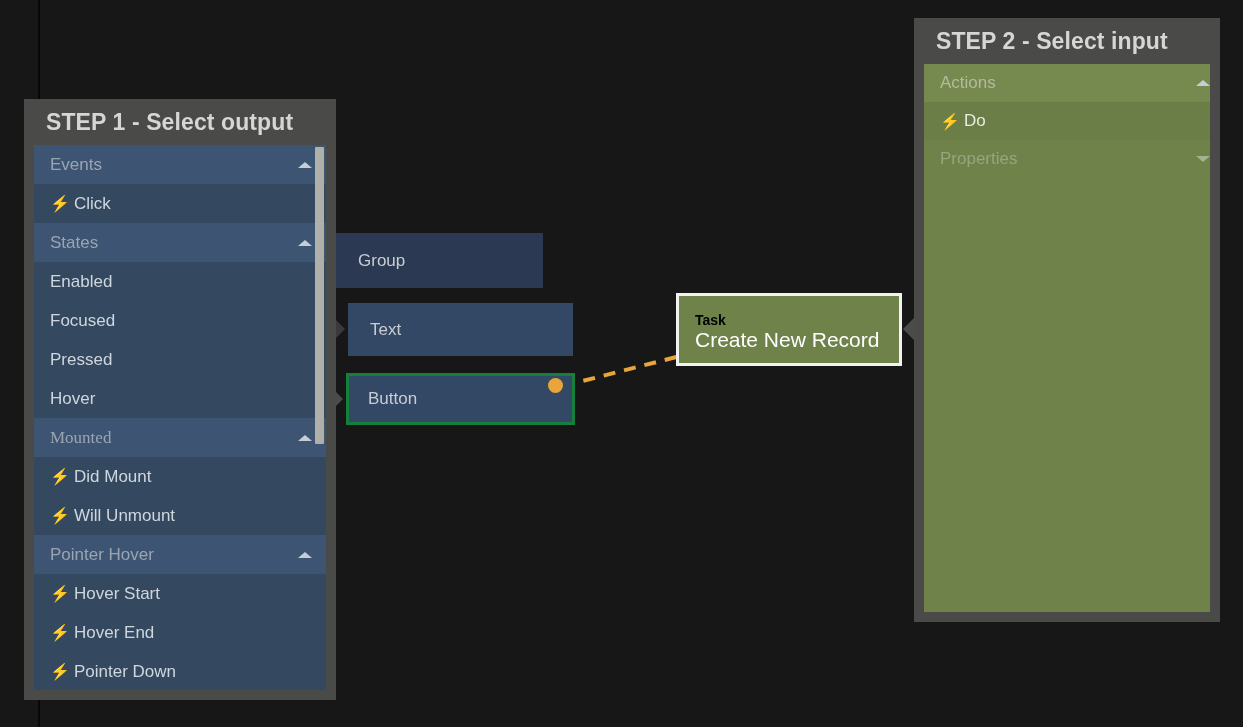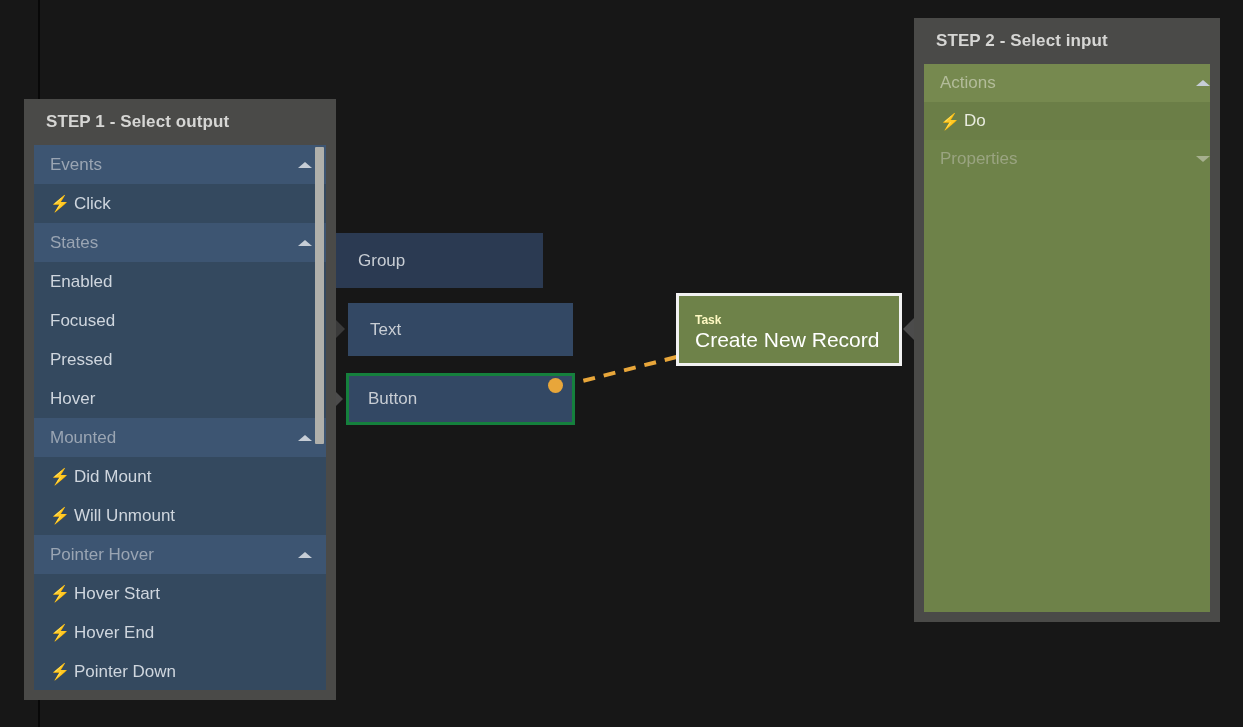--- a/index.html
+++ b/index.html
@@ -55,23 +55,23 @@
     padding-left: 19px;
   }
   .node-task {
     left: 676px; top: 293px; width: 226px; height: 73px;
     background: #6e8249;
     border: 3px solid #f2f2f2;
     padding-left: 16px;
     justify-content: center;
   }
   .node-task .task-title {
-    font-size: 12px;
+    font-size: 14px;
     font-weight: bold;
-    color: #fef9c3;
+    color: #000000;
     line-height: 20px;
   }
   .node-task .task-sub {
     font-size: 21px;
     color: #ffffff;
     line-height: 21px;
     margin-top: -1px;
   }
 
   
@@ -116,21 +116,21 @@
     display: flex;
     flex-direction: column;
   }
   .panel-header {
     height: 46px;
     flex: 0 0 46px;
     display: flex;
     align-items: center;
     padding-left: 22px;
     color: #d6d6d4;
-    font-size: 17px;
+    font-size: 23px;
     font-weight: bold;
     letter-spacing: .1px;
   }
   .panel-body {
     flex: 1 1 auto;
     margin: 0 10px 10px 10px;
     position: relative;
     overflow: hidden;
   }
 
@@ -286,21 +286,21 @@
             <span style="display: flex; align-items: center;">
               <span class="lbl">Pressed</span>
             </span>
           </div>
           <div class="row item">
             <span style="display: flex; align-items: center;">
               <span class="lbl">Hover</span>
             </span>
           </div>
           <div class="row group-head">
-            <span style="display: flex; align-items: center;">
+            <span style="display: flex; align-items: center; font-family: Liberation Serif, serif;">
               <span class="lbl">Mounted</span>
             </span>
             <span class="caret up"></span>
           </div>
           <div class="row item">
             <span style="display: flex; align-items: center;">
               <span class="bolt">⚡</span>
               <span class="lbl">Did Mount</span>
             </span>
           </div>

